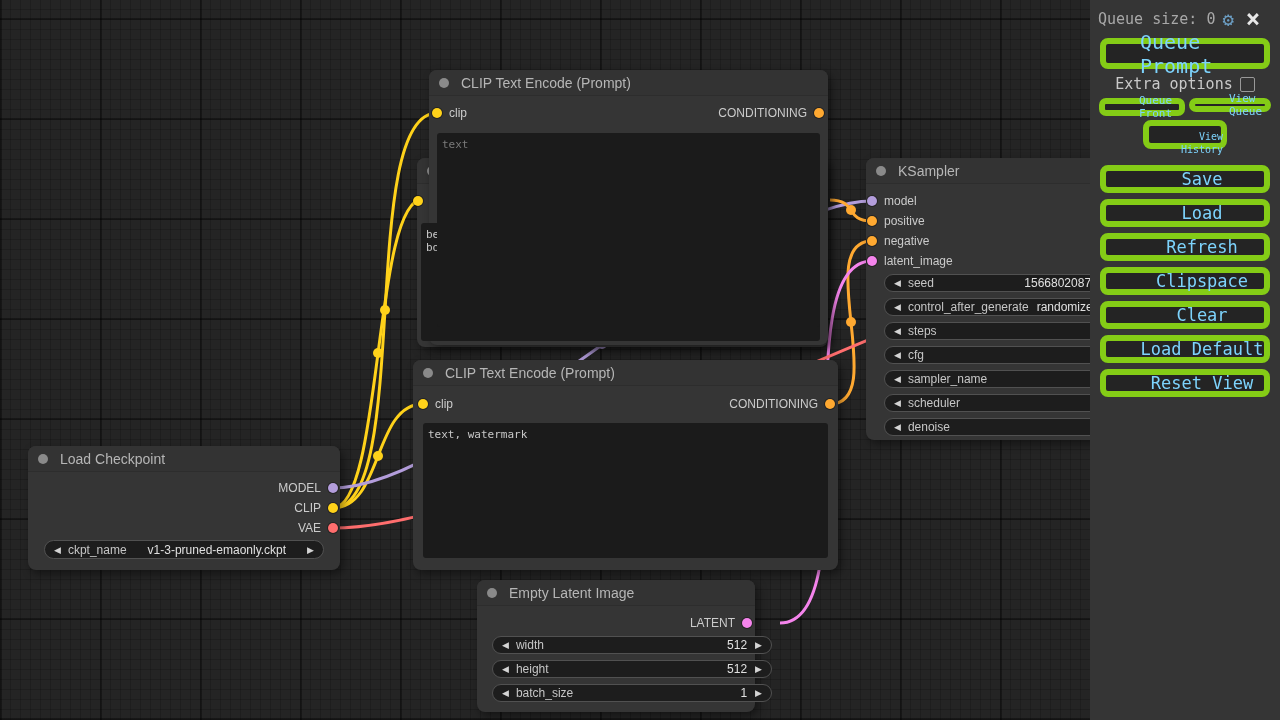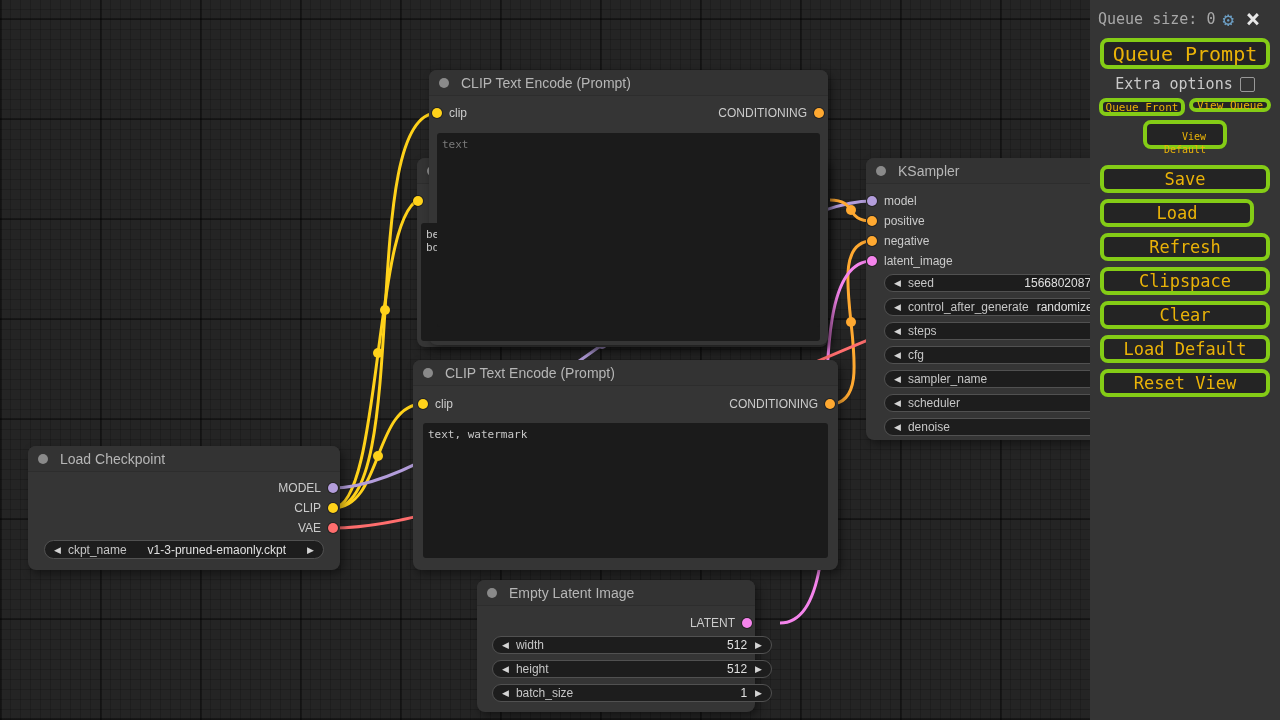--- a/index.html
+++ b/index.html
@@ -32,22 +32,22 @@
   .wval.center{text-align:center;}
   .txt{position:absolute;background:#1b1b1b;border-radius:3px;box-sizing:border-box;
         font-family:"DejaVu Sans Mono", monospace;font-size:11px;line-height:13px;
         padding:5px 5px;color:#c8c8c8;white-space:pre;overflow:hidden;}
   .txt.ph{color:#7a7a7a;}
   #mid-textarea{z-index:4;}
   #top-textarea{z-index:5;}
   #sidebar{position:absolute;left:1090px;top:0;width:190px;height:720px;background:#353535;
         z-index:50;font-family:"DejaVu Sans Mono", monospace;}
   .sb-abs{position:absolute;box-sizing:border-box;}
-  .sbtn{background:#242424;border:4px solid #84cc16;border-radius:8px;color:#eab308;
-        display:flex;align-items:center;justify-content:center;cursor:pointer;}
+  .sbtn{background:#242424;border:6px solid #84cc16;border-radius:8px;color:#7dd3fc;
+        display:flex;align-items:center;justify-content:center;cursor:pointer;padding-left:34px;}
   #queue-header{left:8px;top:6px;width:176px;height:26px;display:flex;align-items:center;}
   #queue-size-text{color:#a8a8a8;font-size:15px;}
   #gear{font-size:19px;margin-left:7px;line-height:1;}
   #close-x{color:#e8e8e8;font-size:24px;margin-left:12px;line-height:1;font-weight:bold;}
   #extra-row{left:10px;top:74px;width:170px;height:20px;display:flex;align-items:center;
         justify-content:center;color:#c9c9c9;font-size:15px;}
   #extra-checkbox{width:13px;height:13px;border:1px solid #999;border-radius:2px;
         margin-left:7px;background:transparent;}
   .vh-lines{line-height:13px;text-align:right;margin-top:16px;}
 </style>
@@ -253,26 +253,26 @@
       <span>Extra options</span>
       <span id="extra-checkbox"></span>
     </div>
 
     <div class="sb-abs sbtn" style="left:9px;top:98px;width:86px;height:18px;font-size:11px;border-radius:7px;">Queue Front</div>
     <div class="sb-abs sbtn" style="left:99px;top:98px;width:82px;height:14px;font-size:11px;border-radius:7px;">View Queue</div>
 
     <div class="sb-abs sbtn" style="left:53px;top:120px;width:84px;height:29px;font-size:10px;">
       <span class="vh-lines">
         <span>View</span><br>
-        <span>Default</span>
+        <span>History</span>
       </span>
     </div>
 
     <div class="sb-abs sbtn" style="left:10px;top:165px;width:170px;height:28px;font-size:17px;">Save</div>
-    <div class="sb-abs sbtn" style="left:10px;top:199px;width:154px;height:28px;font-size:17px;">Load</div>
+    <div class="sb-abs sbtn" style="left:10px;top:199px;width:170px;height:28px;font-size:17px;">Load</div>
     <div class="sb-abs sbtn" style="left:10px;top:233px;width:170px;height:28px;font-size:17px;">Refresh</div>
     <div class="sb-abs sbtn" style="left:10px;top:267px;width:170px;height:28px;font-size:17px;">Clipspace</div>
     <div class="sb-abs sbtn" style="left:10px;top:301px;width:170px;height:28px;font-size:17px;">Clear</div>
     <div class="sb-abs sbtn" style="left:10px;top:335px;width:170px;height:28px;font-size:17px;">Load Default</div>
     <div class="sb-abs sbtn" style="left:10px;top:369px;width:170px;height:28px;font-size:17px;">Reset View</div>
   </div>
 
 </div>
 
 </body></html>

